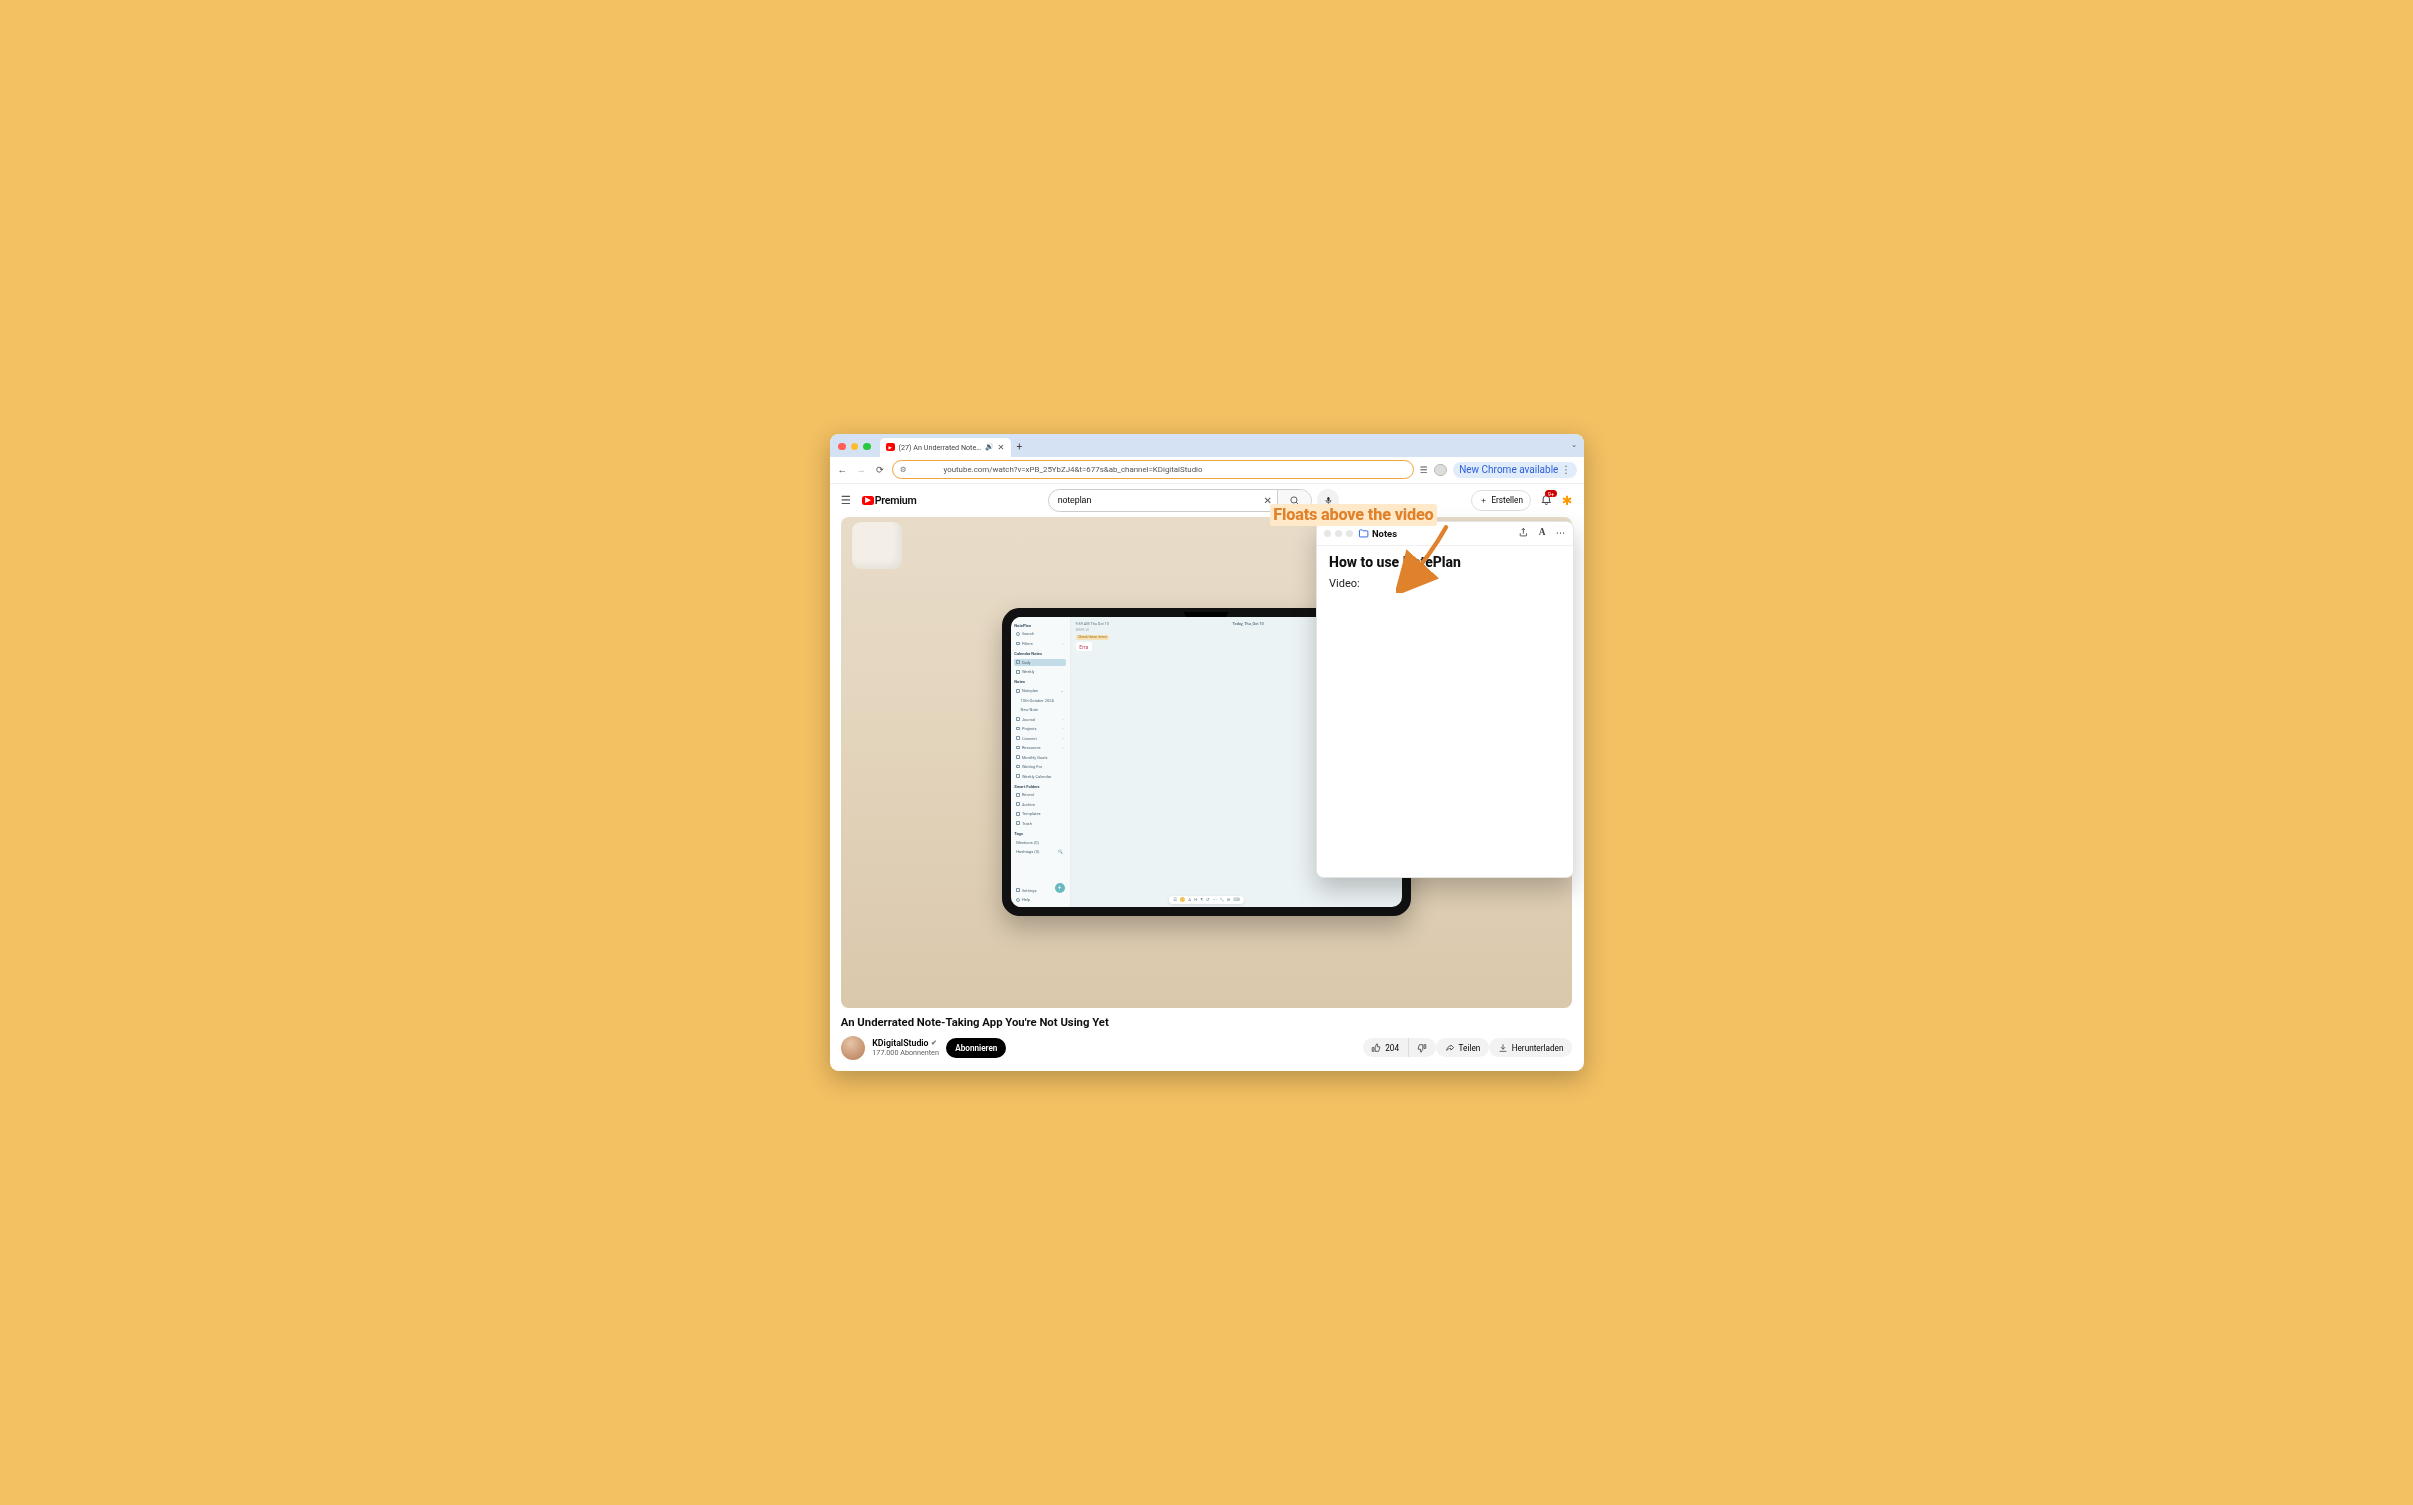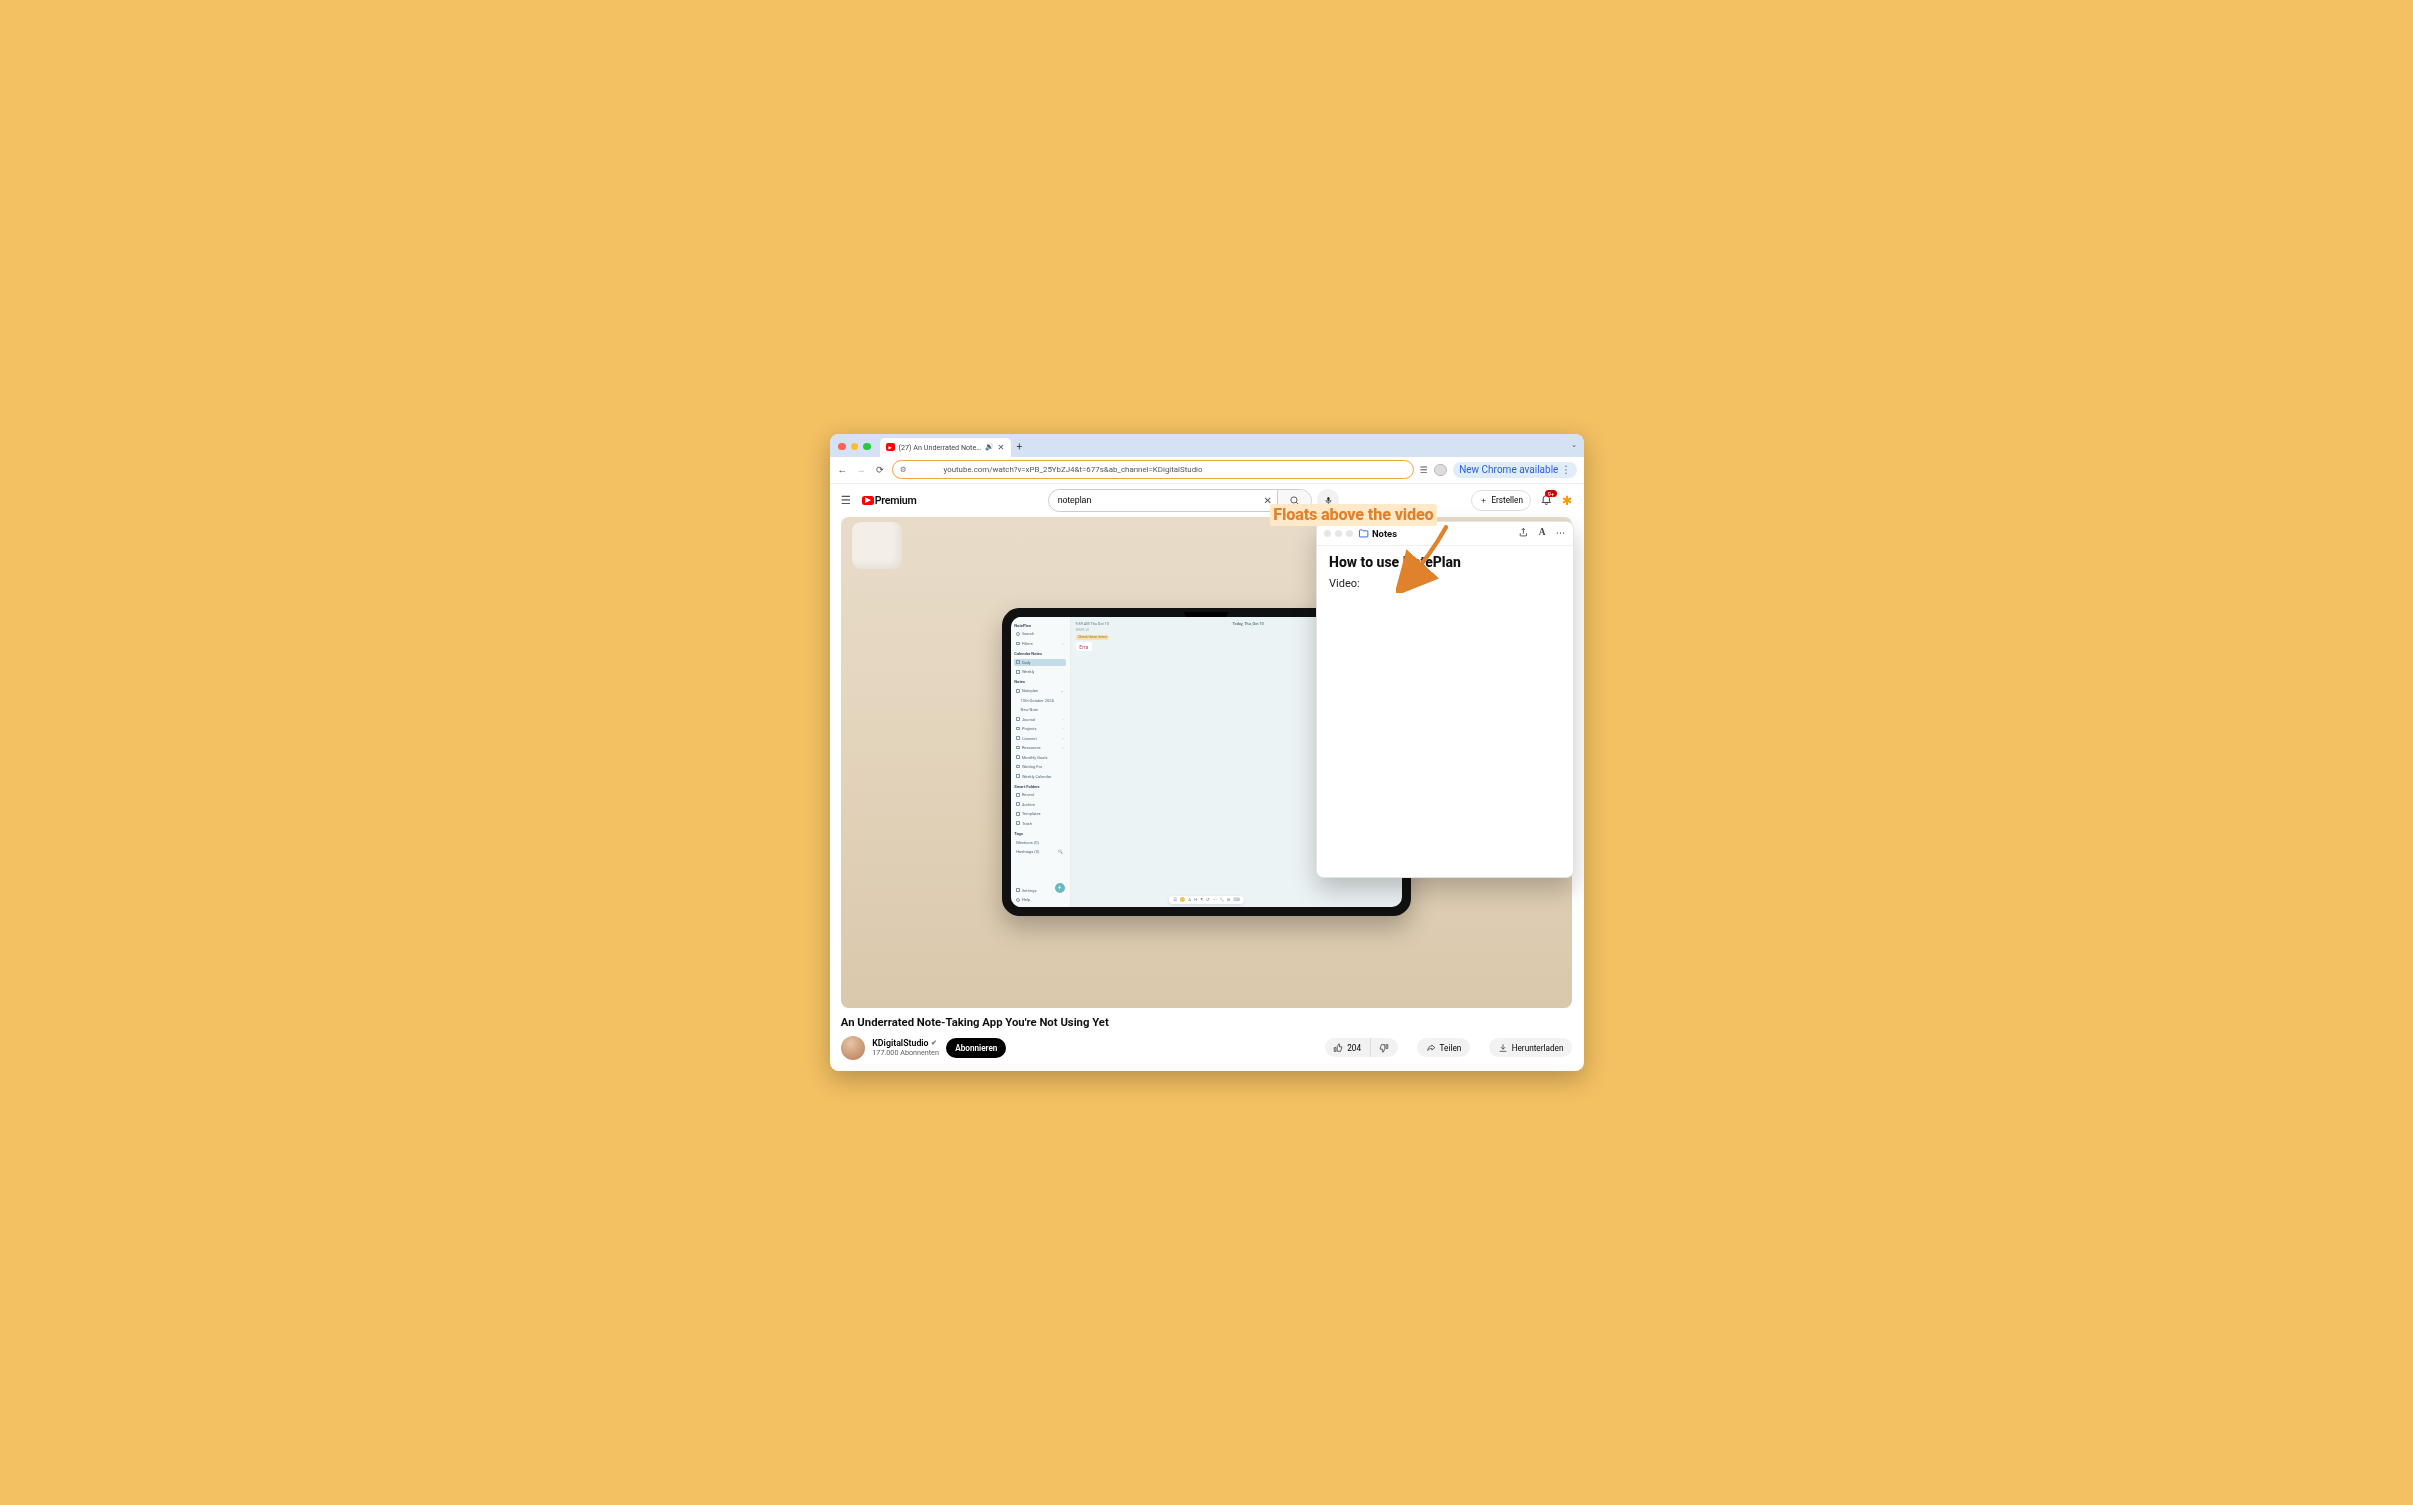--- a/index.html
+++ b/index.html
@@ -192,21 +192,21 @@
   .ipad-toolbar{position:absolute;bottom:3.8px;left:50%;transform:translateX(-50%);background:#fff;border-radius:6.3px;padding:1.3px 3.8px;display:flex;gap:3.1px;box-shadow:0 1.3px 3.8px rgba(0,0,0,0.1);font-size:4.4px;color:#6b8796;align-items:center;}
   .ipad-toolbar span.pill{background:#f3c45a;border-radius:50%;width:5px;height:5px;}
   
   .video-title{font-size:11.3px;font-weight:700;color:#0f0f0f;margin:8.8px 0 6.3px 0;}
   .meta-row{display:flex;align-items:center;gap:7.5px;}
   .channel-avatar{width:24px;height:24px;border-radius:50%;background:radial-gradient(circle at 40% 30%, #e7c4a8, #b57b54);}
   .ch-name{font-size:8.8px;font-weight:600;display:flex;align-items:center;gap:2.5px;text-align:center;}
   .ch-name .verified{font-size:7px;color:#777;}
   .ch-subs{font-size:7.2px;color:#606060;}
   .subscribe{background:#000000;color:#fff;border-radius:11.3px;padding:5px 8.8px;font-size:8.2px;font-weight:600;cursor:pointer;margin-left:0;}
-  .meta-actions{margin-left:auto;display:flex;gap:19px;}
+  .meta-actions{margin-left:auto;display:flex;gap:0;}
   .pill-btn{background:#f2f2f2;border-radius:11.3px;padding:4.4px 8.8px;font-size:8.2px;display:flex;align-items:flex-start;gap:3.8px;cursor:pointer;}
   .pill-group{display:flex;background:#f2f2f2;border-radius:11.3px;overflow:hidden;}
   .pill-group .seg{padding:4.4px 8.8px;display:flex;align-items:center;gap:3.8px;font-size:8.2px;cursor:pointer;}
   .pill-group .divider{width:0.6px;background:#ddd;}
   
   .notes-window{
     position:absolute;
     top:87px; right:10px;
     width:258px; height:357px;
     background:#fff;

